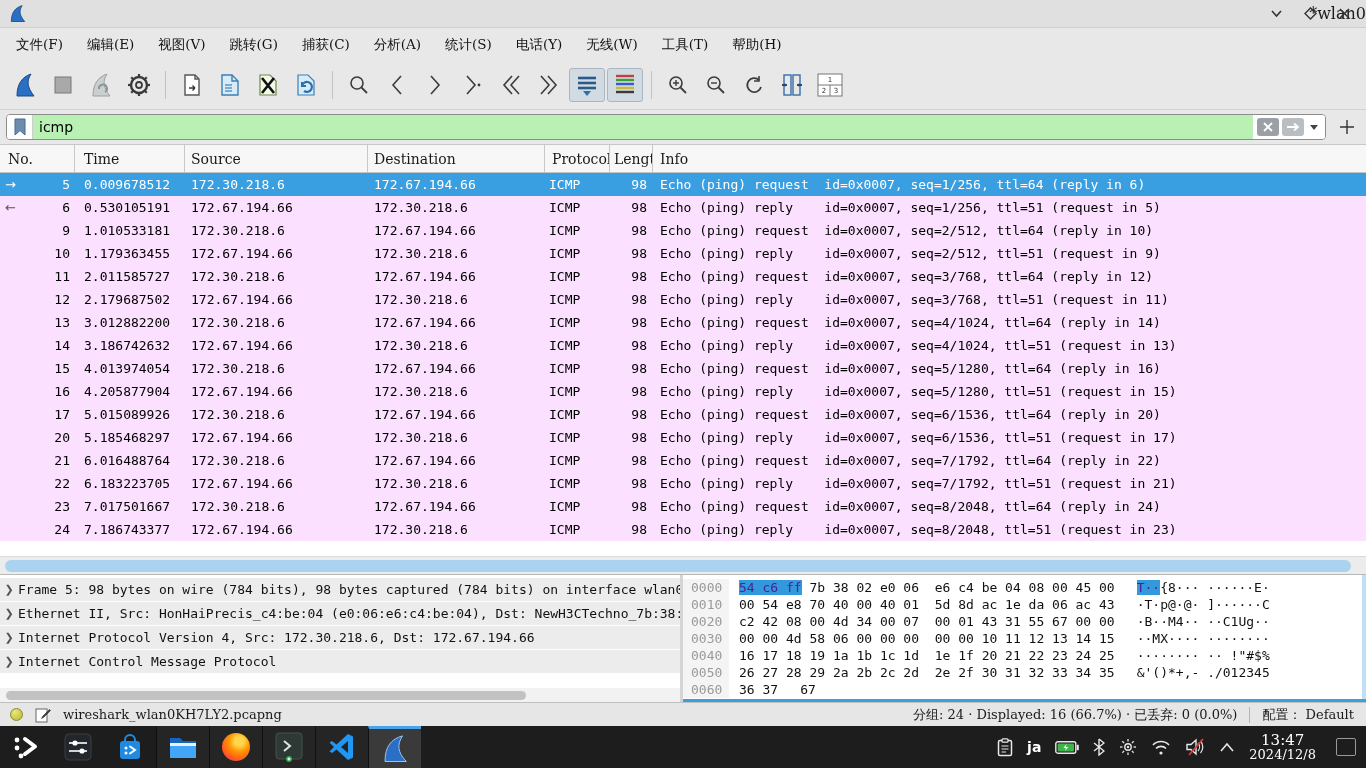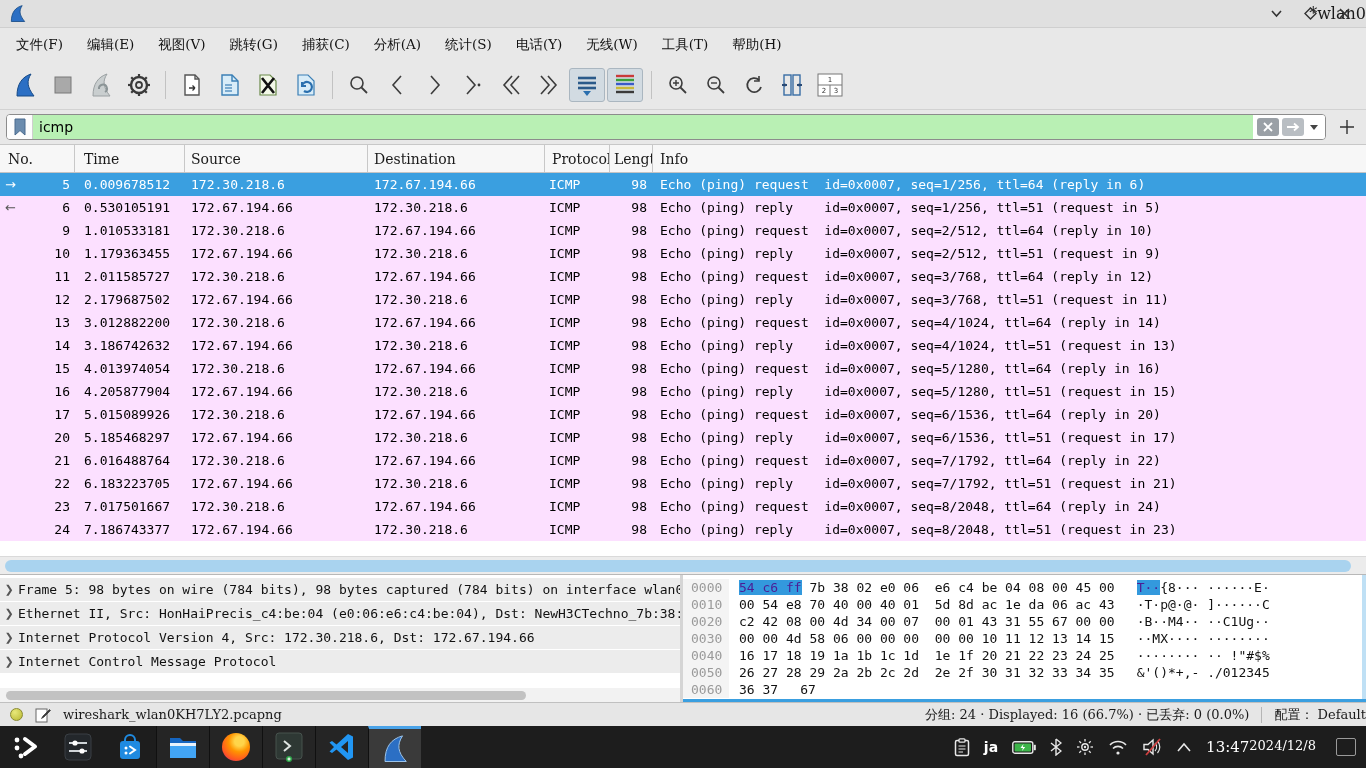--- a/index.html
+++ b/index.html
@@ -71,31 +71,31 @@
   .hex-vscroll{position:absolute;right:0;top:0;bottom:0;width:4px;background:#bfe0f5}
 
   
   .statusbar{flex:0 0 24px;background:#e6e6e6;border-top:1px solid #c0c0c0;display:flex;align-items:center;font-size:13px;color:#1a1a1a}
   .expert-dot{width:13px;height:13px;border-radius:50%;background:radial-gradient(circle at 35% 30%,#e8e87a,#b8b832);border:1px solid #8a8a30;margin-left:10px}
   .sb-pencil{margin-left:12px;display:flex}
   .sb-file{margin-left:12px}
   .sb-right{margin-left:auto;display:flex;align-items:center}
   .sb-sep{width:1px;height:16px;background:#b5b5b5;margin:0 12px}
   .sb-stats,.sb-profile{white-space:nowrap}
-  .sb-profile{}
+  .sb-profile{margin-right:12px}
 
   
   .taskbar{flex:0 0 42px;background:#1d1d1d;display:flex;align-items:stretch;color:#e8e8e8}
   .tb-launch{width:52px;display:flex;align-items:center;justify-content:center}
   .tb-win{width:53px;display:flex;align-items:center;justify-content:center;background:#252525;border-left:1px solid #101010}
   .tb-win.active{background:#3a3a3a;border-top:3px solid #4aa3e8}
   .tray{margin-left:auto;display:flex;align-items:center;gap:14px;padding-right:10px}
   .tray-ico{display:flex;align-items:center;justify-content:center}
   .ja-label{font-family:"DejaVu Sans",sans-serif;font-weight:bold;font-size:14px;color:#fff}
-  .clock{display:flex;line-height:1.1;color:#fff}
+  .clock{display:flex;flex-direction:column;align-items:center;line-height:1.1;color:#fff}
   .clock-time{font-size:15px}
   .clock-date{font-size:13px}
   .show-desktop{width:20px;height:18px;border:1px solid #9a9a9a;border-radius:2px;margin-left:6px}
   svg{display:block}
 </style>
 </head>
 <body>
 
 <div class="window">
 

